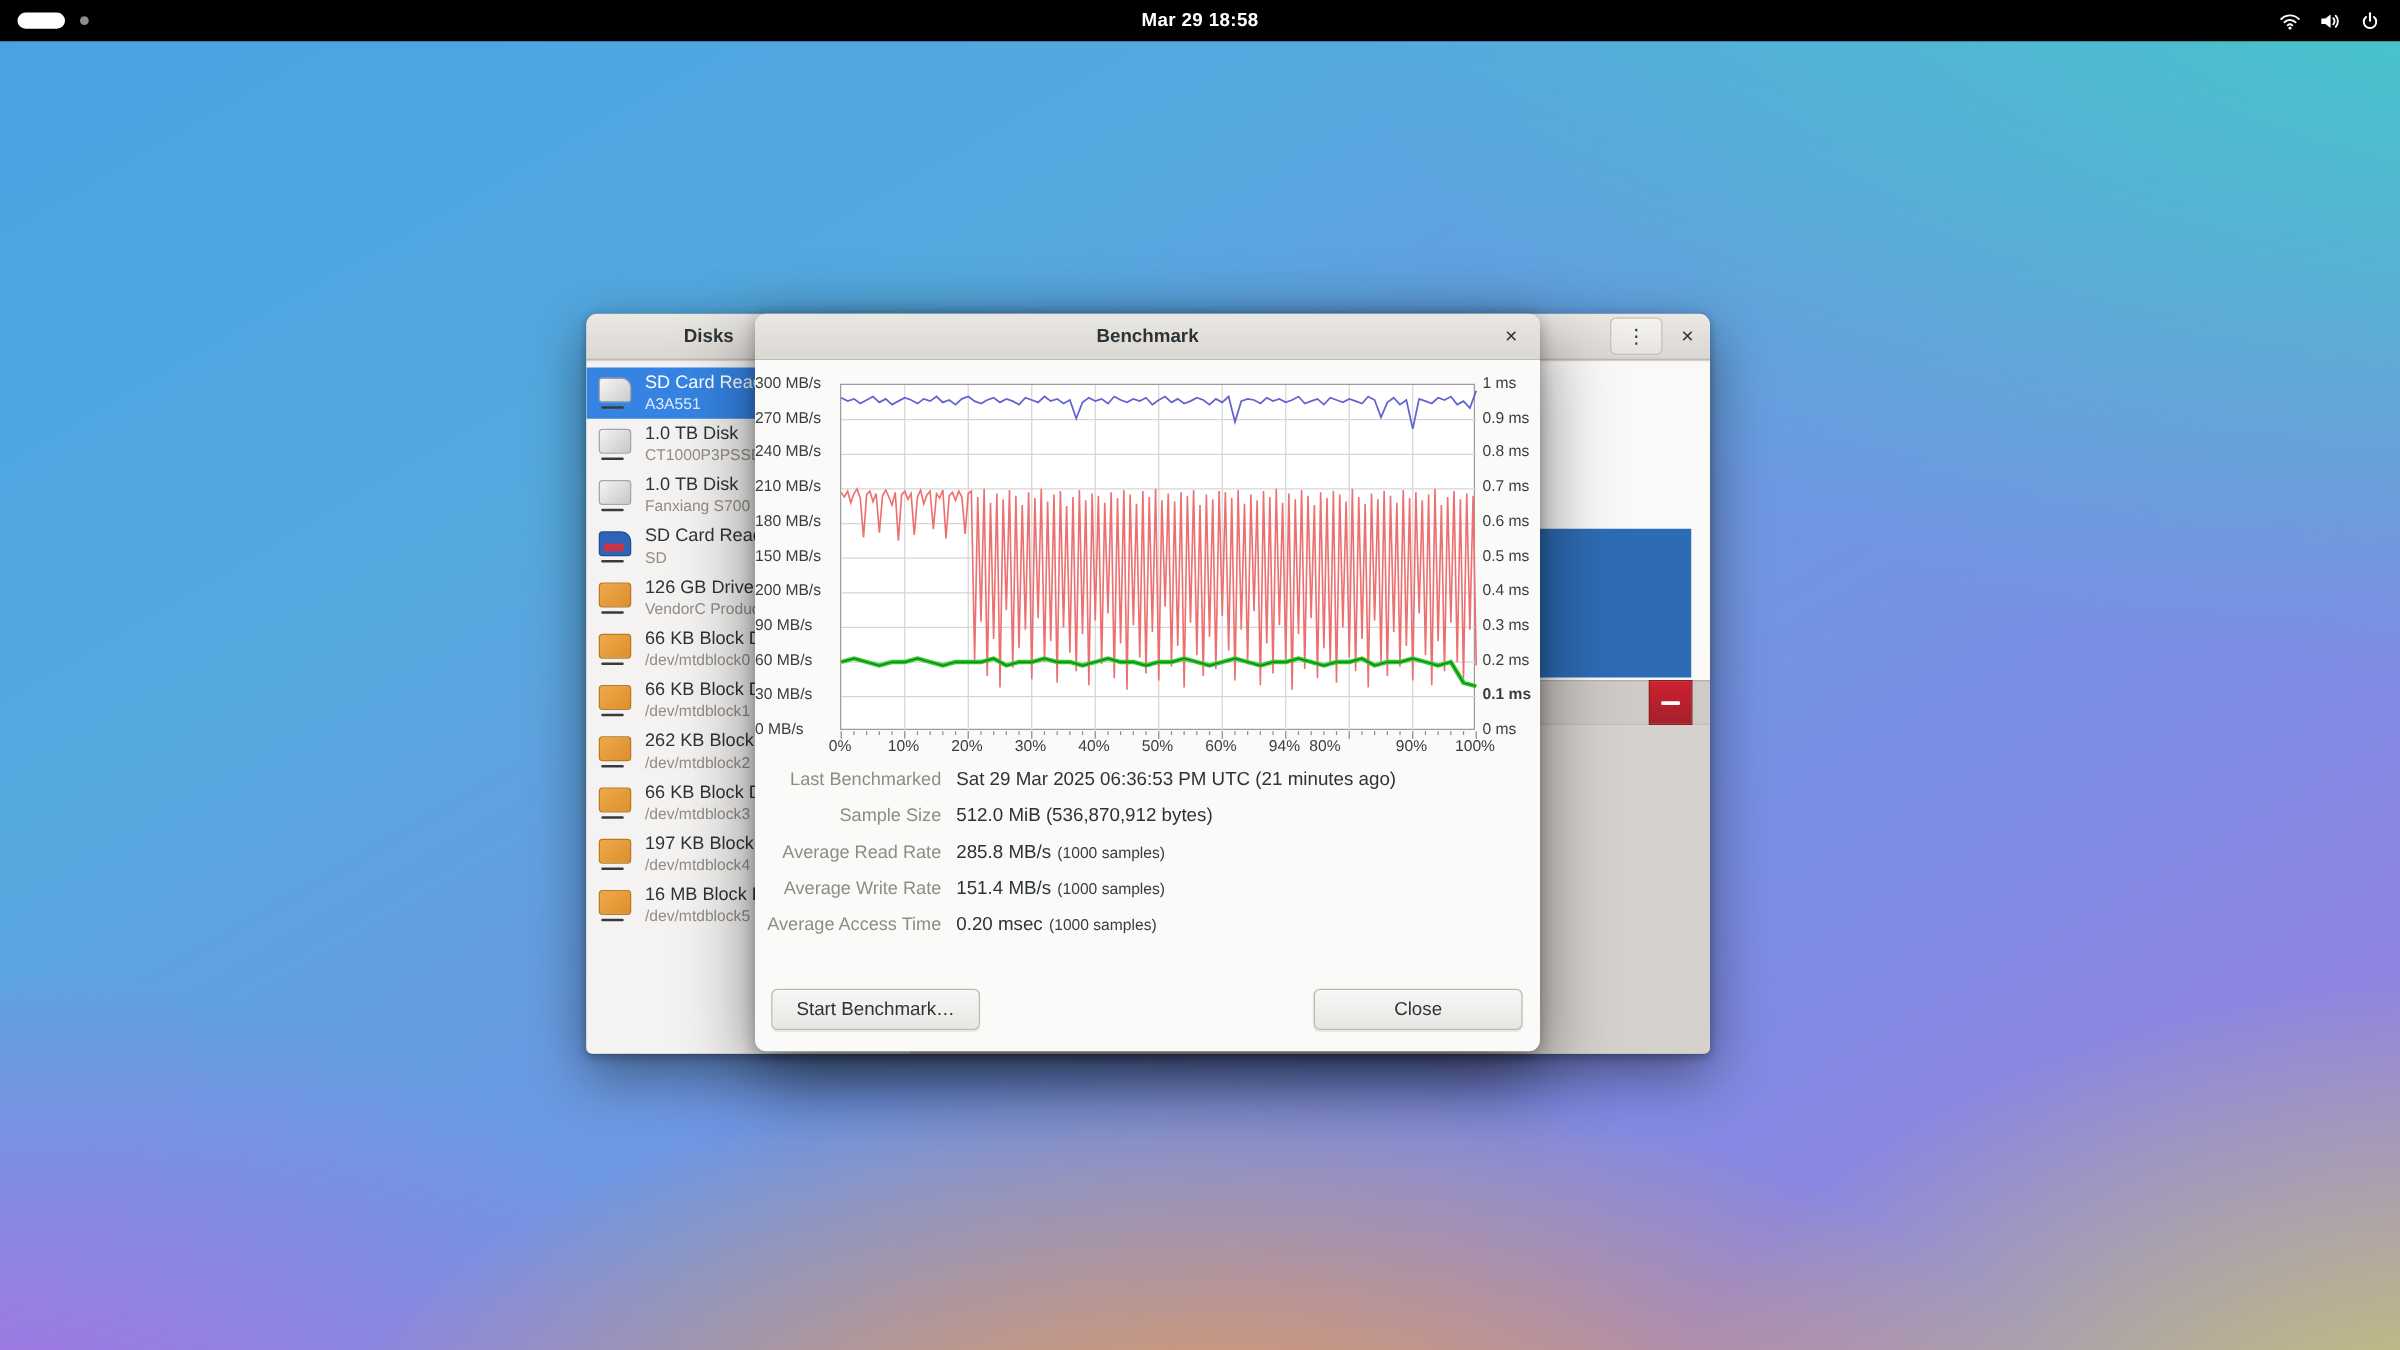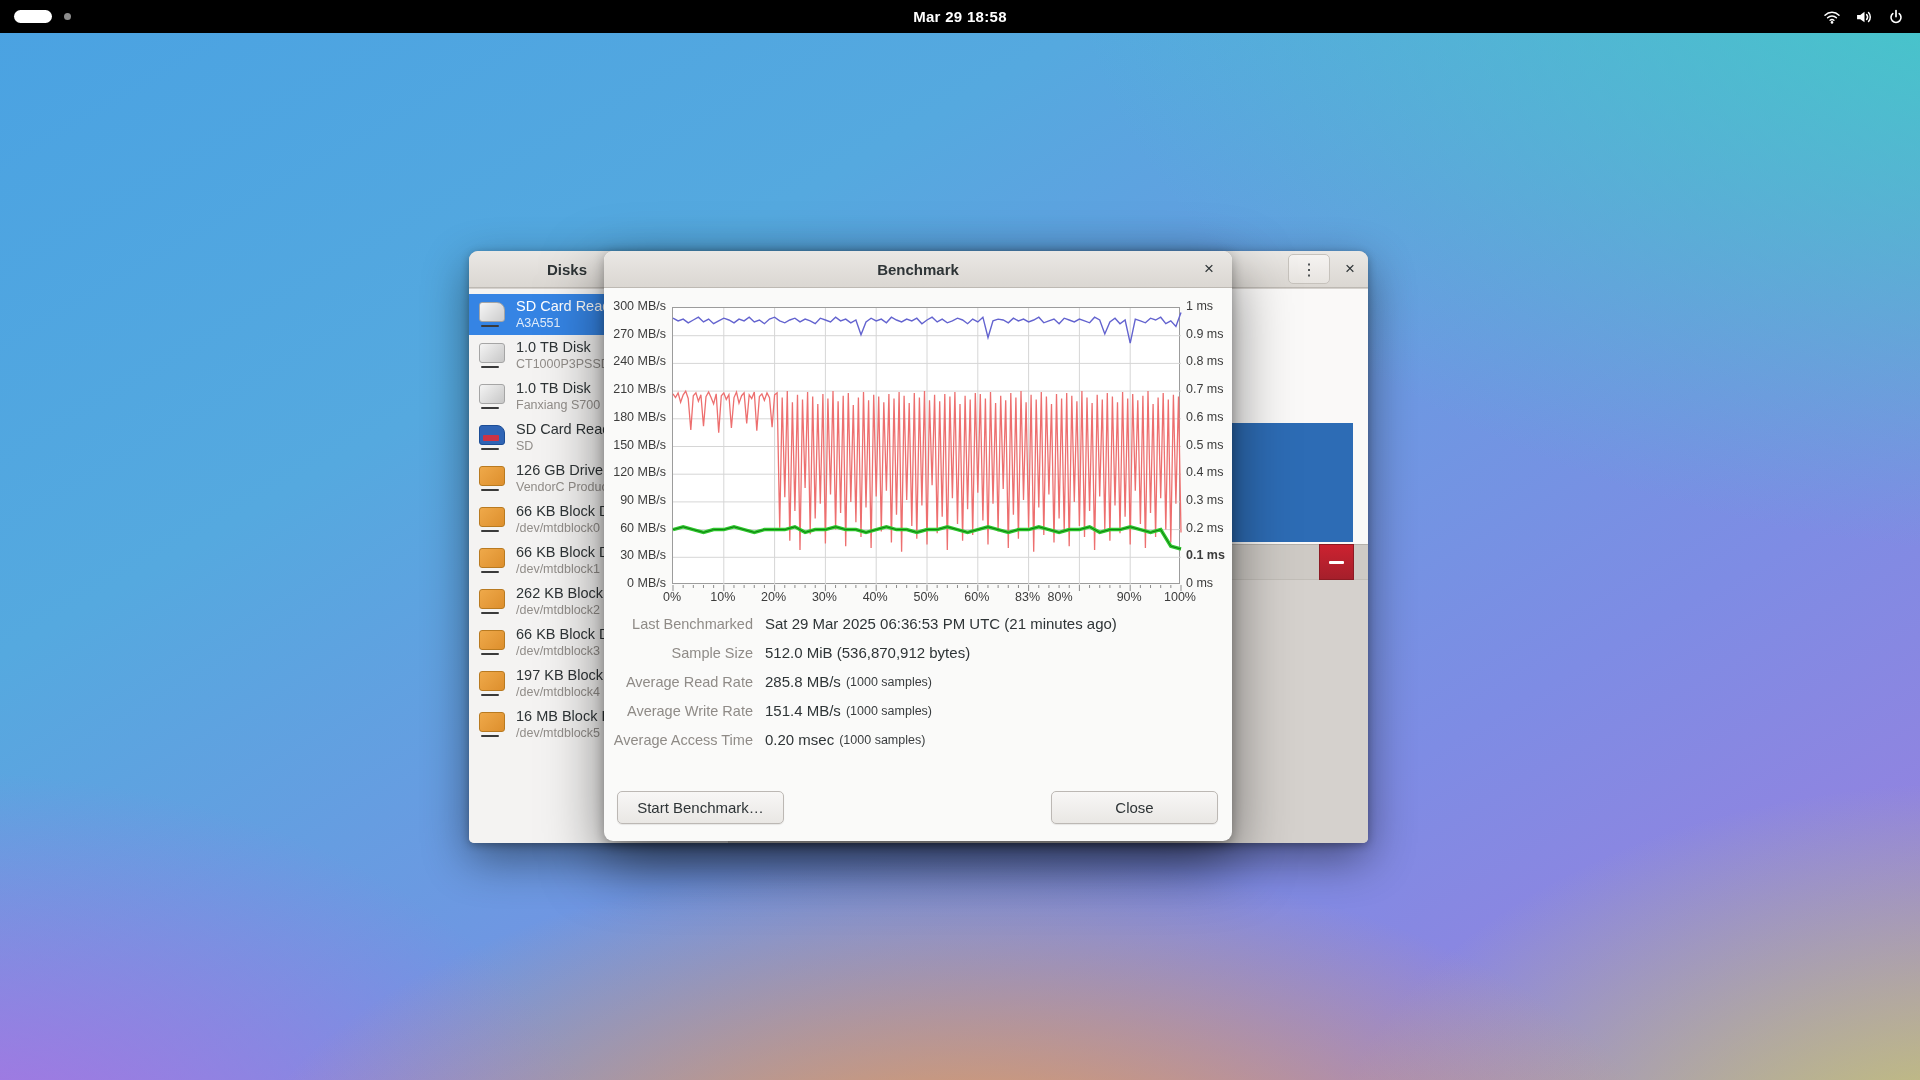--- a/index.html
+++ b/index.html
@@ -75,21 +75,21 @@
   .bd-titlebar { border-radius:9px 9px 0 0;padding-left:44px; }
   .bd-title { left:50%; }
   .bd-close { position:absolute; right:10px; top:50%; transform:translateY(-50%); width:26px; height:26px;
     display:flex; align-items:center; justify-content:center; font-size:17px; color:#2e3436; }
 
   .chart { position:absolute; left:0; top:37px; width:628px; height:315px; }
   .plot { position:absolute; left:68px; top:19px; width:508px; height:277px; background:#fff;
     border:1px solid #9c9c9c; overflow:visible; }
   .plot svg { position:absolute; left:0; top:0; overflow:visible; }
   .ytick { position:absolute; font-size:12.5px; color:#3c3c3c; line-height:15px; white-space:nowrap; }
-  .ytick.left { width:62px; text-align:right; }
+  .ytick.left { width:62px; text-align:left; }
   .ytick.right { left:582px; text-align:left; }
   .xtick { position:absolute; top:302px; transform:translateX(-50%); font-size:12.5px; color:#3c3c3c; white-space:nowrap; }
 
   .details { position:absolute; left:0; top:358px; width:628px; }
   .detail-row { display:flex; align-items:center; height:29px; }
   .detail-label { width:149px; text-align:right; color:#8f8b87; font-size:14.5px; flex:none; }
   .detail-value { margin-left:12px; color:#2e3436; font-size:15px; white-space:nowrap; }
   .detail-suffix { margin-left:5px; color:#3a3d3f; font-size:12.5px; white-space:nowrap; }
 
   .btn { position:absolute; top:540px; width:167px; height:33px; border:1px solid #bcb8b4; border-radius:5px;
@@ -354,21 +354,21 @@
           <polyline points="0.0,221.6 10.2,218.8 20.3,221.6 30.5,224.4 40.6,221.6 50.8,221.6 61.0,218.8 71.1,221.6 81.3,224.4 91.4,221.6 101.6,221.6 111.8,221.6 121.9,218.8 132.1,224.4 142.2,221.6 152.4,221.6 162.6,218.8 172.7,221.6 182.9,221.6 193.0,224.4 203.2,221.6 213.4,218.8 223.5,221.6 233.7,221.6 243.8,224.4 254.0,221.6 264.2,221.6 274.3,218.8 284.5,221.6 294.6,224.4 304.8,221.6 315.0,218.8 325.1,221.6 335.3,224.4 345.4,221.6 355.6,221.6 365.8,218.8 375.9,221.6 386.1,224.4 396.2,221.6 406.4,221.6 416.6,218.8 426.7,224.4 436.9,221.6 447.0,221.6 457.2,218.8 467.4,221.6 477.5,224.4 487.7,221.6 497.8,238.2 508.0,241.0" fill="none" stroke="#2ec82e" stroke-width="3.5"></polyline>
           <polyline points="0.0,221.6 10.2,218.8 20.3,221.6 30.5,224.4 40.6,221.6 50.8,221.6 61.0,218.8 71.1,221.6 81.3,224.4 91.4,221.6 101.6,221.6 111.8,221.6 121.9,218.8 132.1,224.4 142.2,221.6 152.4,221.6 162.6,218.8 172.7,221.6 182.9,221.6 193.0,224.4 203.2,221.6 213.4,218.8 223.5,221.6 233.7,221.6 243.8,224.4 254.0,221.6 264.2,221.6 274.3,218.8 284.5,221.6 294.6,224.4 304.8,221.6 315.0,218.8 325.1,221.6 335.3,224.4 345.4,221.6 355.6,221.6 365.8,218.8 375.9,221.6 386.1,224.4 396.2,221.6 406.4,221.6 416.6,218.8 426.7,224.4 436.9,221.6 447.0,221.6 457.2,218.8 467.4,221.6 477.5,224.4 487.7,221.6 497.8,238.2 508.0,241.0" fill="none" stroke="#0f7d0f" stroke-width="1"></polyline>
         </svg>
       </div>
   <div class="ytick left" style="top: 11px; left: 0px;">300 MB/s</div>
       <div class="ytick left" style="top: 38.7px; left: 0px;">270 MB/s</div>
       <div class="ytick left" style="top: 66.4px; left: 0px;">240 MB/s</div>
       <div class="ytick left" style="top: 94.1px; left: 0px;">210 MB/s</div>
       <div class="ytick left" style="top: 121.8px; left: 0px;">180 MB/s</div>
       <div class="ytick left" style="top: 149.5px; left: 0px;">150 MB/s</div>
-      <div class="ytick left" style="top: 177.2px; left: 0px;">120 MB/s</div>
+      <div class="ytick left" style="top: 177.2px; left: 0px;">200 MB/s</div>
       <div class="ytick left" style="top: 204.9px; left: 0px;">90 MB/s</div>
       <div class="ytick left" style="top: 232.6px; left: 0px;">60 MB/s</div>
       <div class="ytick left" style="top: 260.3px; left: 0px;">30 MB/s</div>
       <div class="ytick left" style="top: 288px; left: 0px;">0 MB/s</div>
       <div class="ytick right" style="top: 11px;">1 ms</div>
       <div class="ytick right" style="top: 38.7px;">0.9 ms</div>
       <div class="ytick right" style="top: 66.4px;">0.8 ms</div>
       <div class="ytick right" style="top: 94.1px;">0.7 ms</div>
       <div class="ytick right" style="top: 121.8px;">0.6 ms</div>
       <div class="ytick right" style="top: 149.5px;">0.5 ms</div>
@@ -377,21 +377,21 @@
       <div class="ytick right" style="top: 232.6px;">0.2 ms</div>
       <div class="ytick right" style="top: 260.3px; font-weight: bold;">0.1 ms</div>
       <div class="ytick right" style="top: 288px;">0 ms</div>
       <div class="xtick" style="left: 68px;">0%</div>
       <div class="xtick" style="left: 118.8px;">10%</div>
       <div class="xtick" style="left: 169.6px;">20%</div>
       <div class="xtick" style="left: 220.4px;">30%</div>
       <div class="xtick" style="left: 271.2px;">40%</div>
       <div class="xtick" style="left: 322px;">50%</div>
       <div class="xtick" style="left: 372.8px;">60%</div>
-      <div class="xtick" style="left: 423.6px;">83%</div>
+      <div class="xtick" style="left: 423.6px;">94%</div>
       <div class="xtick" style="left: 456px;">80%</div>
       <div class="xtick" style="left: 525.2px;">90%</div>
       <div class="xtick" style="left: 576px;">100%</div>
     </div>
 
   <div class="details" id="details">
       <div class="detail-row">
         <div class="detail-label">Last Benchmarked</div>
         <div class="detail-value">Sat 29 Mar 2025 06:36:53 PM UTC (21 minutes ago)</div>
       </div>

